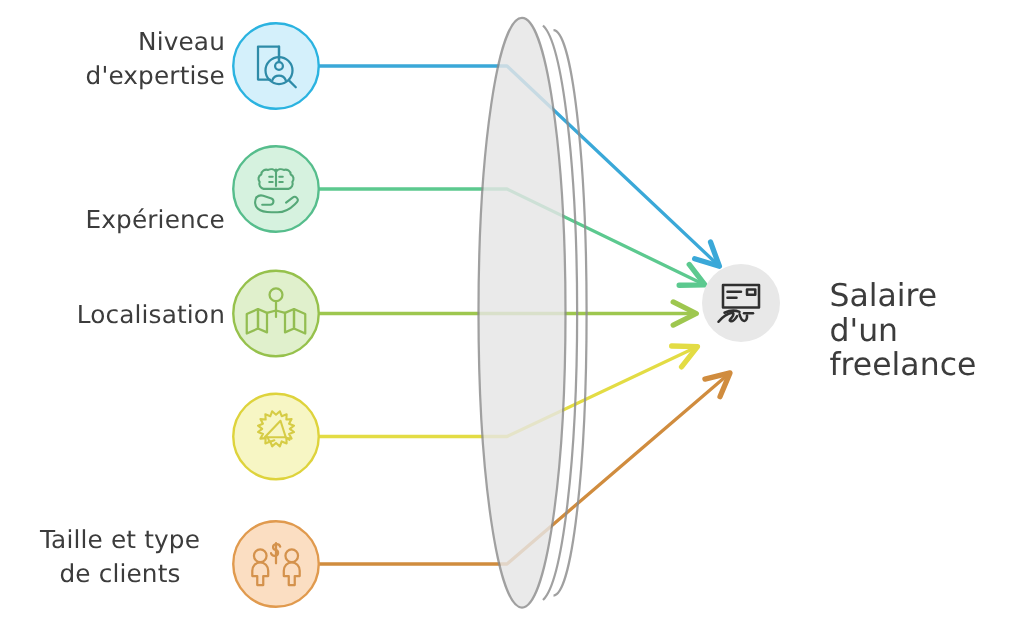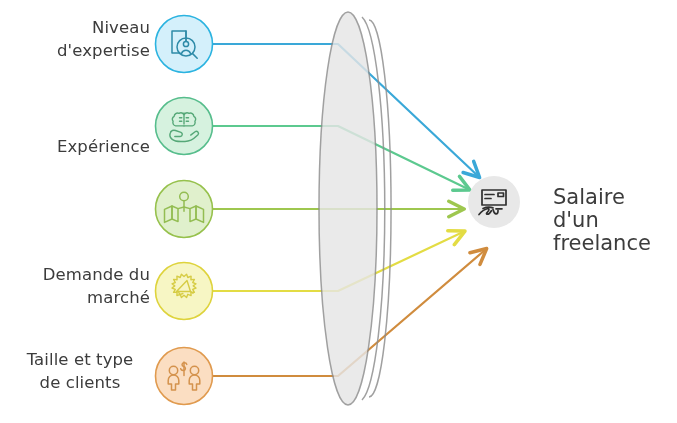--- a/index.html
+++ b/index.html
@@ -144,21 +144,20 @@
         <path d="M493,209.5 c0.6,2.2 1.4,4 2.8,4.4 c1.6,0.4 2.4,-1.6 2.2,-3.6"></path>
         <path d="M496,208.8 h6"></path>
       </g>
     </g>
   </svg>
 
   <div class="labels">
     <div class="src-label" id="lbl1" style="left: 10px; top: 16px; width: 140px; color: rgb(60, 60, 60);">Niveau
 d'expertise</div>
     <div class="src-label" id="lbl2" style="left: 10px; top: 115px; width: 140px; color: rgb(60, 60, 60); margin-top: 20px;">Expérience</div>
-    <div class="src-label" id="lbl4" style="left: 10px; top: 263px; width: 140px; color: rgb(60, 60, 60);">Demande du
-marché</div>
+    <div class="src-label" id="lbl3" style="left: 10px; top: 198px; width: 140px; color: rgb(60, 60, 60);">Localisation</div>
     <div class="src-label" id="lbl5" style="left: 10px; top: 348px; width: 140px; color: rgb(60, 60, 60); text-align: center;">Taille et type
 de clients</div>
     <div class="tgt-label" id="lblt" style="left: 553px; top: 186px; color: rgb(60, 60, 60);">Salaire d'un
 freelance</div>
   </div>
 
 </div>
 
 </body></html>

